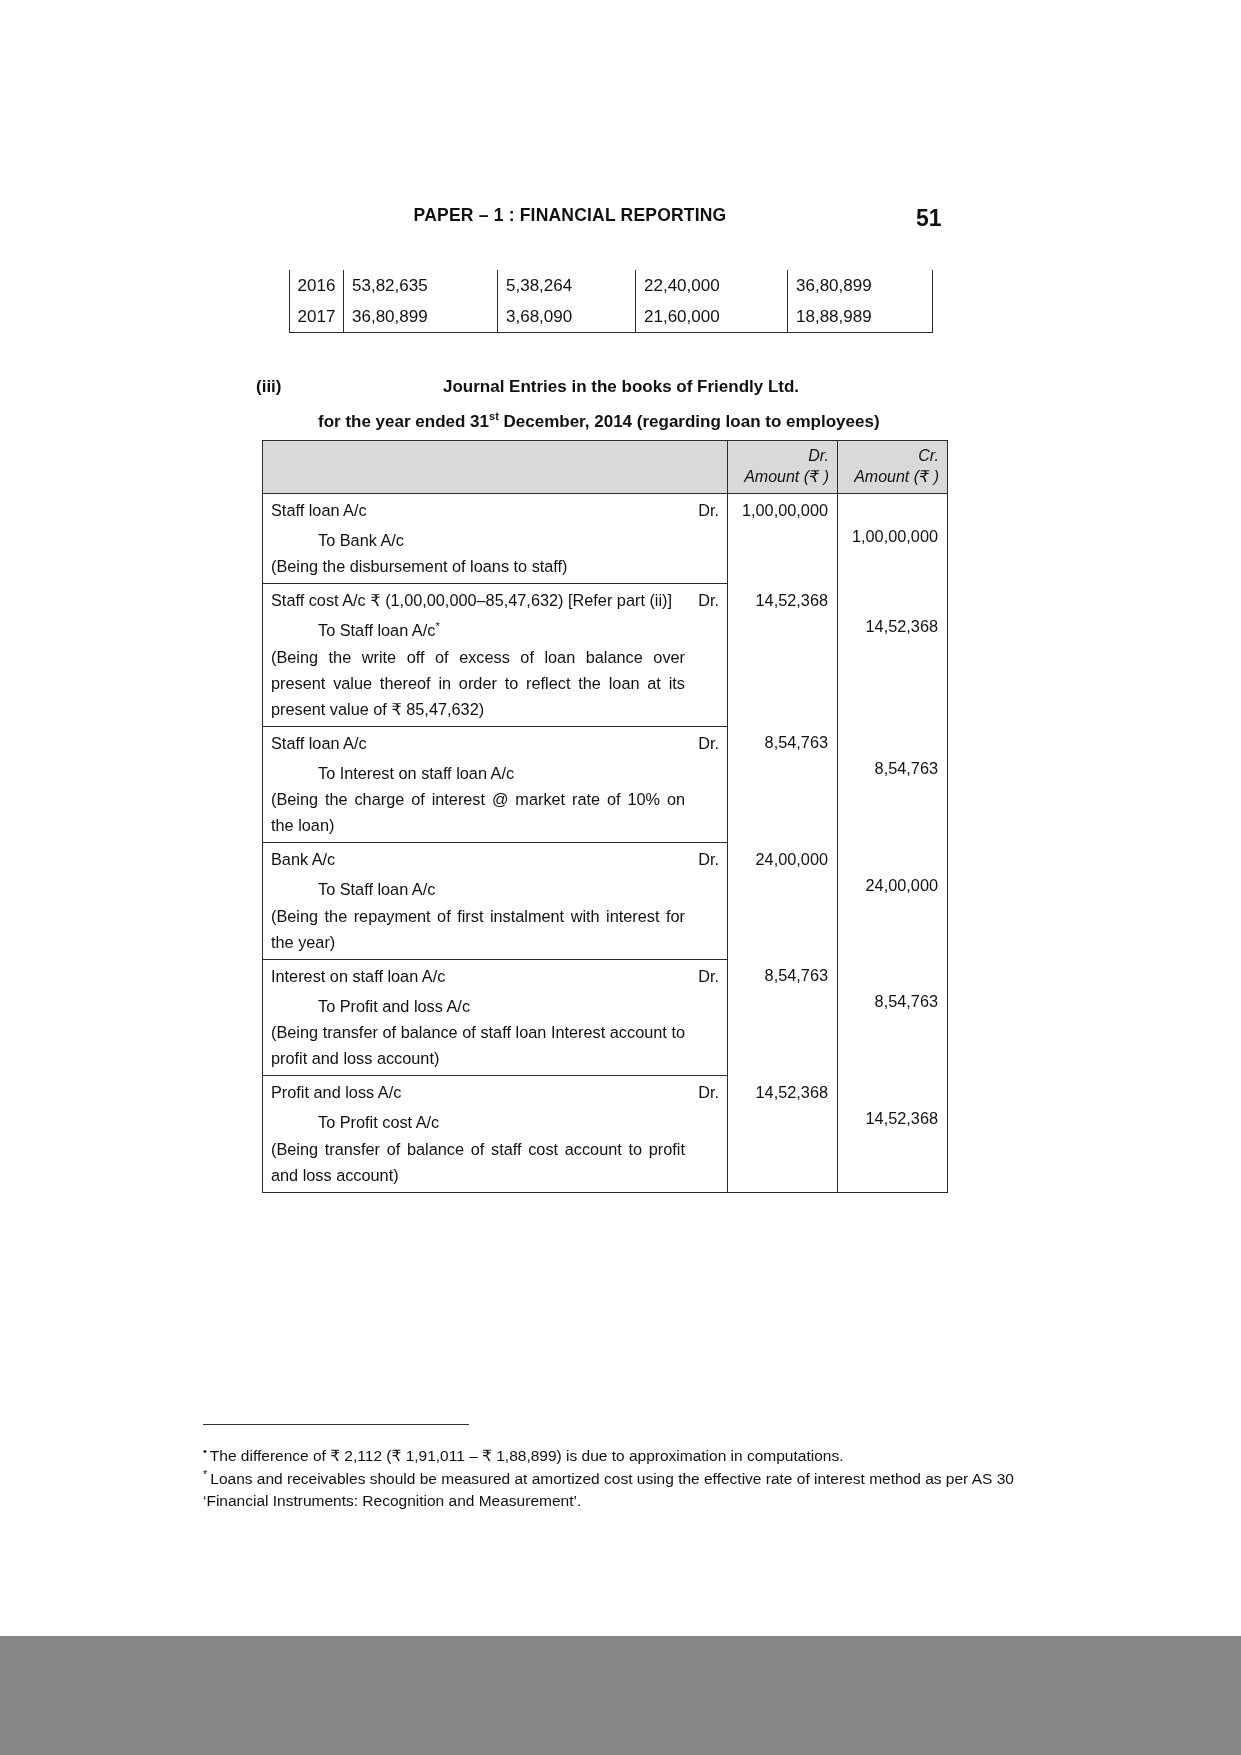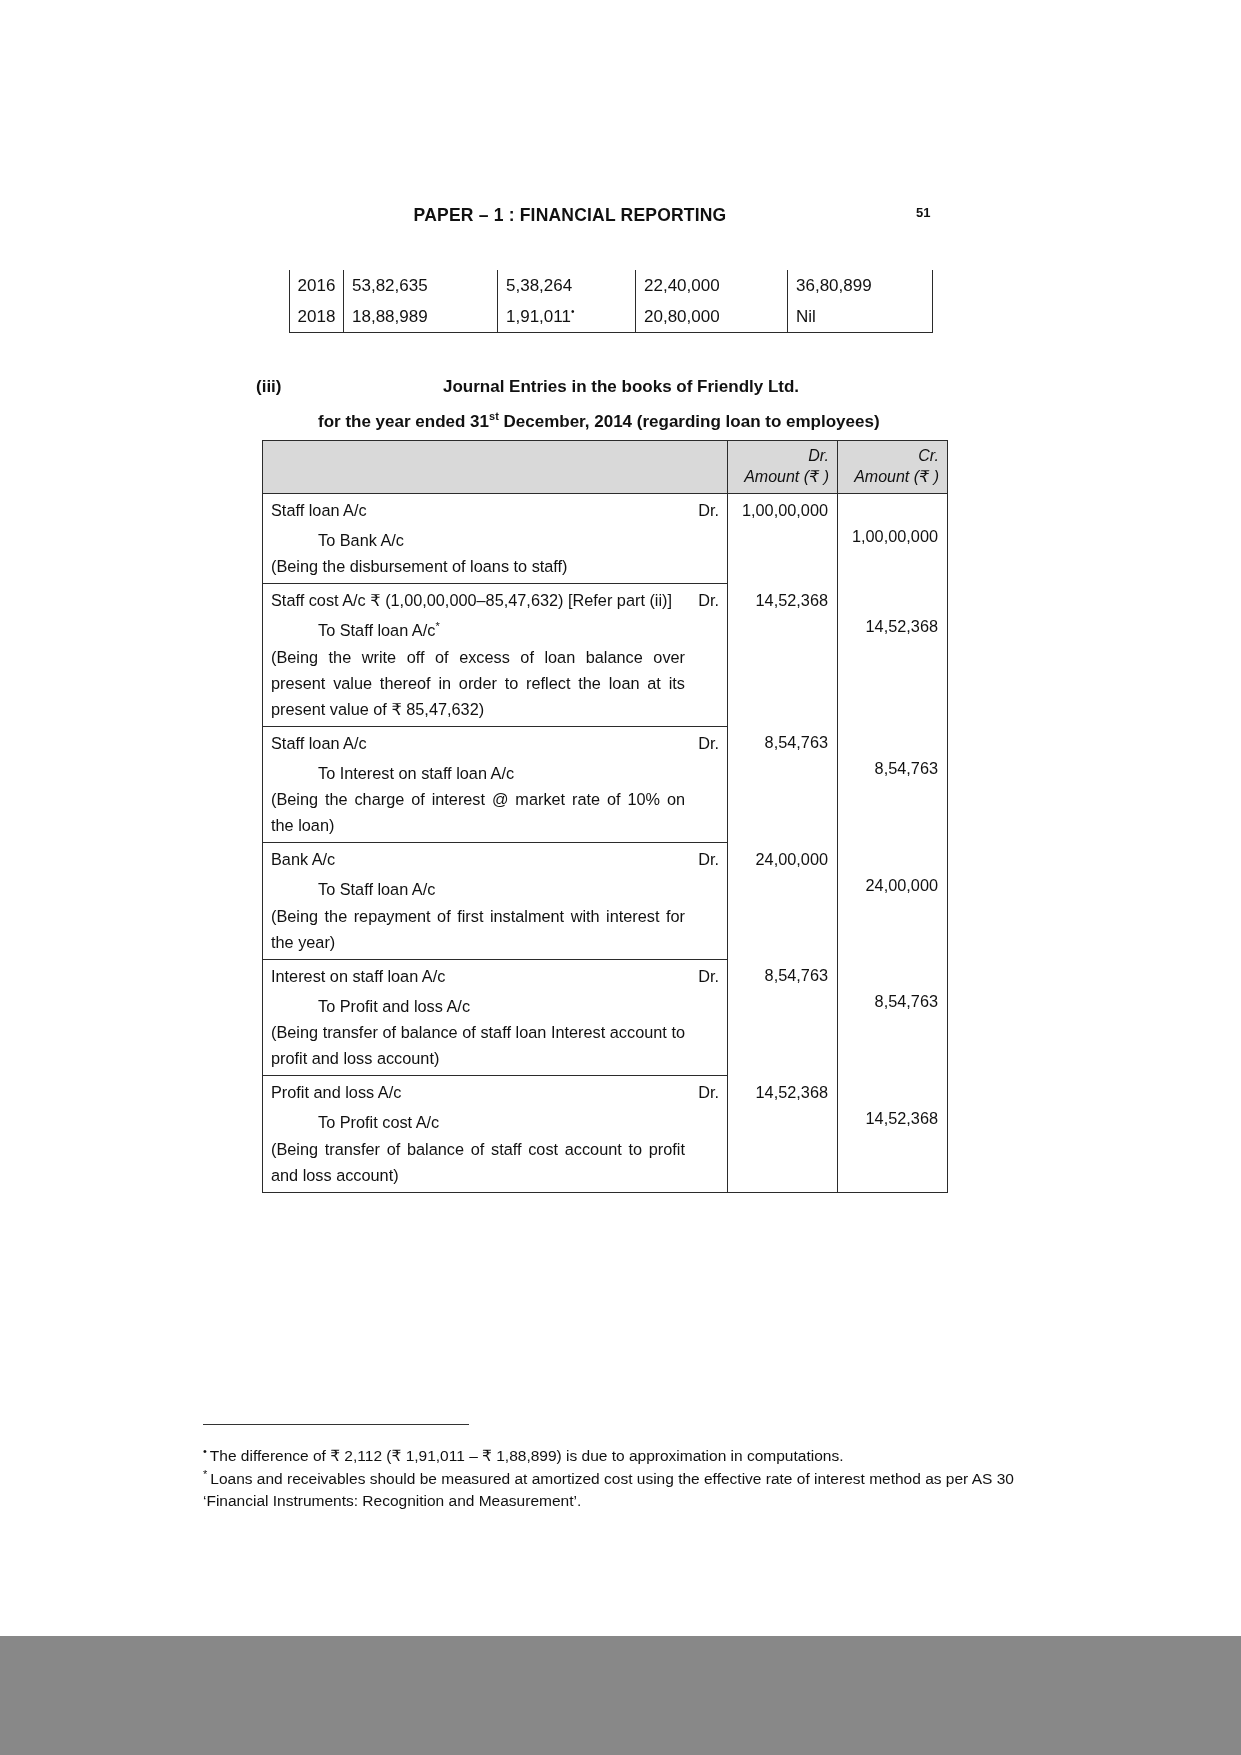--- a/index.html
+++ b/index.html
@@ -9,21 +9,21 @@
     font-family:"Liberation Sans","DejaVu Sans",sans-serif;
     overflow:hidden;
   }
   
   .hdr-title {
     position:absolute; top:205px; left:200px; width:740px;
     text-align:center; font-weight:bold; font-size:17.5px; letter-spacing:0.2px;
   }
   .hdr-num {
     position:absolute; top:205px; left:916px; width:40px;
-    font-weight:bold; font-size:13px;
+    font-weight:bold; font-size:23px;
   }
   
   table.top-table {
     position:absolute; top:270px; left:289px;
     border-collapse:collapse; table-layout:fixed; width:643px;
     font-size:17px;
   }
   table.top-table td {
     border-right:1.4px solid #2b2b2b; padding:0 8px; height:31px;
     white-space:nowrap; vertical-align:middle;
@@ -91,25 +91,25 @@
     </colgroup>
     <tbody>
       <tr>
         <td class="yr">2016</td>
         <td class="num">53,82,635</td>
         <td class="num"><span>5,38,264</span><sup></sup></td>
         <td class="num">22,40,000</td>
         <td class="num">36,80,899</td>
       </tr>
       <tr>
-        <td class="yr">2018</td>
+        <td class="yr">2017</td>
+        <td class="num">36,80,899</td>
+        <td class="num"><span>3,68,090</span><sup></sup></td>
+        <td class="num">21,60,000</td>
         <td class="num">18,88,989</td>
-        <td class="num"><span>1,91,011</span><sup>•</sup></td>
-        <td class="num">20,80,000</td>
-        <td class="num">Nil</td>
       </tr>
     </tbody>
   </table>
 
   <div class="sec-marker">(iii)</div>
   <div class="sec-title">Journal Entries in the books of Friendly Ltd.</div>
   <div class="sec-subtitle"><span>for the year ended 31</span><sup>st</sup><span> December, 2014  (regarding loan to employees)</span></div>
 
   <table class="journal">
     <colgroup>

